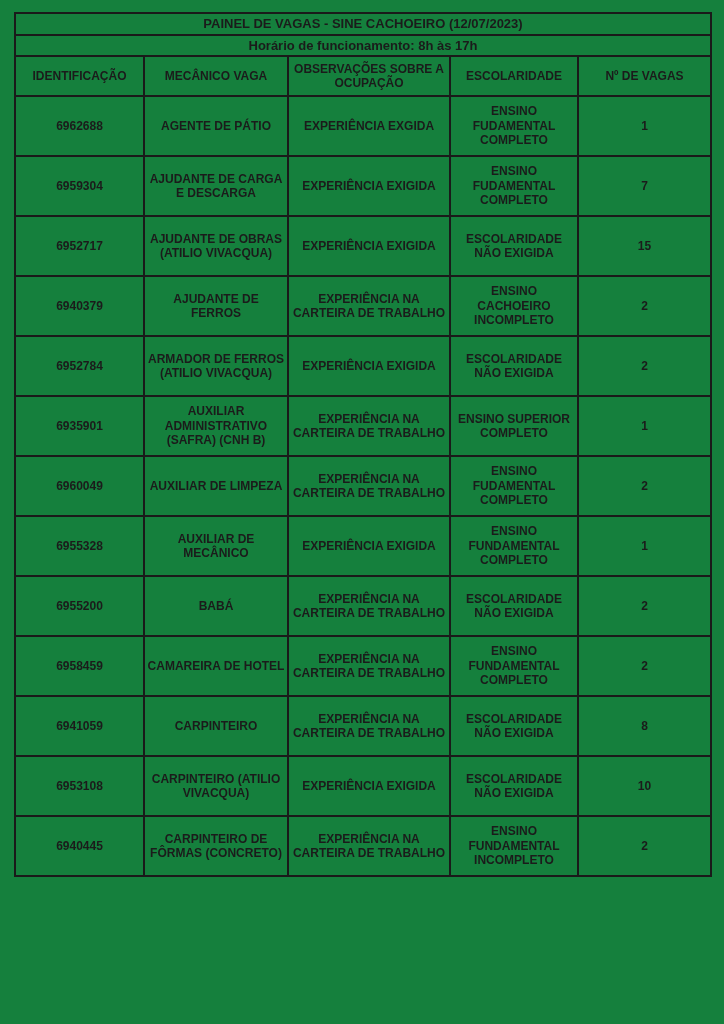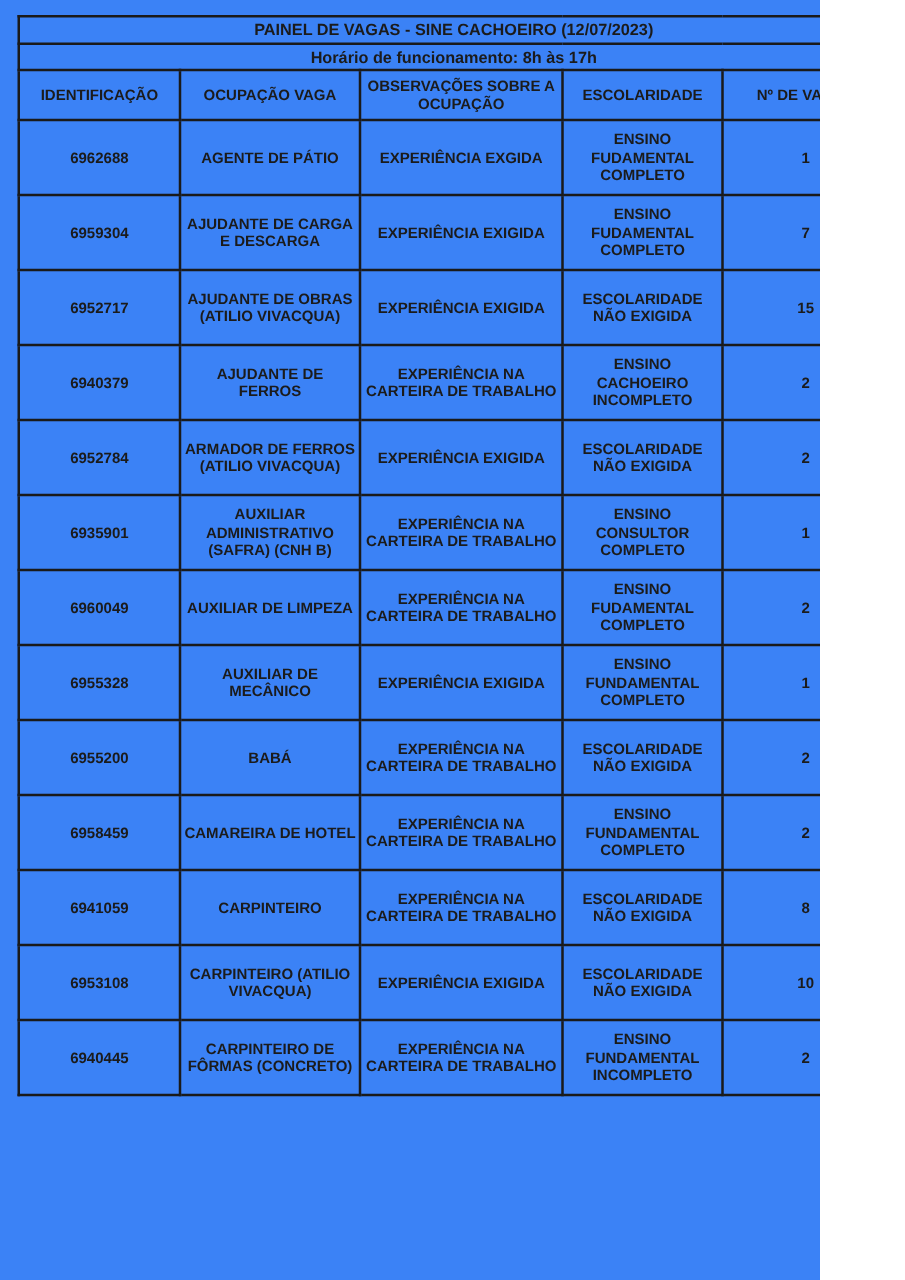--- a/index.html
+++ b/index.html
@@ -2,23 +2,23 @@
 <html lang="pt"><head>
 <meta charset="utf-8">
 <style>
   html, body {
     margin: 0;
     padding: 0;
     background: #ffffff;
     font-family: "Liberation Sans", sans-serif;
   }
   .page {
-    width: 656px;
+    width: 724px;
     height: 1024px;
-    background: #3b82f6;
+    background: #15803d;
     box-sizing: border-box;
     padding: 12px 14px 0 14px;
     overflow: hidden;
   }
   table.vagas {
     border-collapse: collapse;
     table-layout: fixed;
     width: 696px;
     color: #1b1b1b;
   }
@@ -65,21 +65,21 @@
     </colgroup>
     <thead>
       <tr class="title-row">
         <th colspan="5">PAINEL DE VAGAS - SINE CACHOEIRO (12/07/2023)</th>
       </tr>
       <tr class="subtitle-row">
         <th colspan="5">Horário de funcionamento: 8h às 17h</th>
       </tr>
       <tr class="header-row">
           <th>IDENTIFICAÇÃO</th>
-          <th>OCUPAÇÃO VAGA</th>
+          <th>MECÂNICO VAGA</th>
           <th>OBSERVAÇÕES SOBRE A OCUPAÇÃO</th>
           <th>ESCOLARIDADE</th>
           <th>Nº DE VAGAS</th>
         </tr>
     </thead>
     <tbody>
         <tr>
           <td>6962688</td>
           <td>AGENTE DE PÁTIO</td>
           <td>EXPERIÊNCIA EXGIDA</td>
@@ -111,21 +111,21 @@
           <td>6952784</td>
           <td>ARMADOR DE FERROS (ATILIO VIVACQUA)</td>
           <td>EXPERIÊNCIA EXIGIDA</td>
           <td>ESCOLARIDADE NÃO EXIGIDA</td>
           <td>2</td>
         </tr>
         <tr>
           <td>6935901</td>
           <td>AUXILIAR ADMINISTRATIVO (SAFRA) (CNH B)</td>
           <td>EXPERIÊNCIA NA CARTEIRA DE TRABALHO</td>
-          <td>ENSINO CONSULTOR COMPLETO</td>
+          <td>ENSINO SUPERIOR COMPLETO</td>
           <td>1</td>
         </tr>
         <tr>
           <td>6960049</td>
           <td>AUXILIAR DE LIMPEZA</td>
           <td>EXPERIÊNCIA NA CARTEIRA DE TRABALHO</td>
           <td>ENSINO FUDAMENTAL COMPLETO</td>
           <td>2</td>
         </tr>
         <tr>

